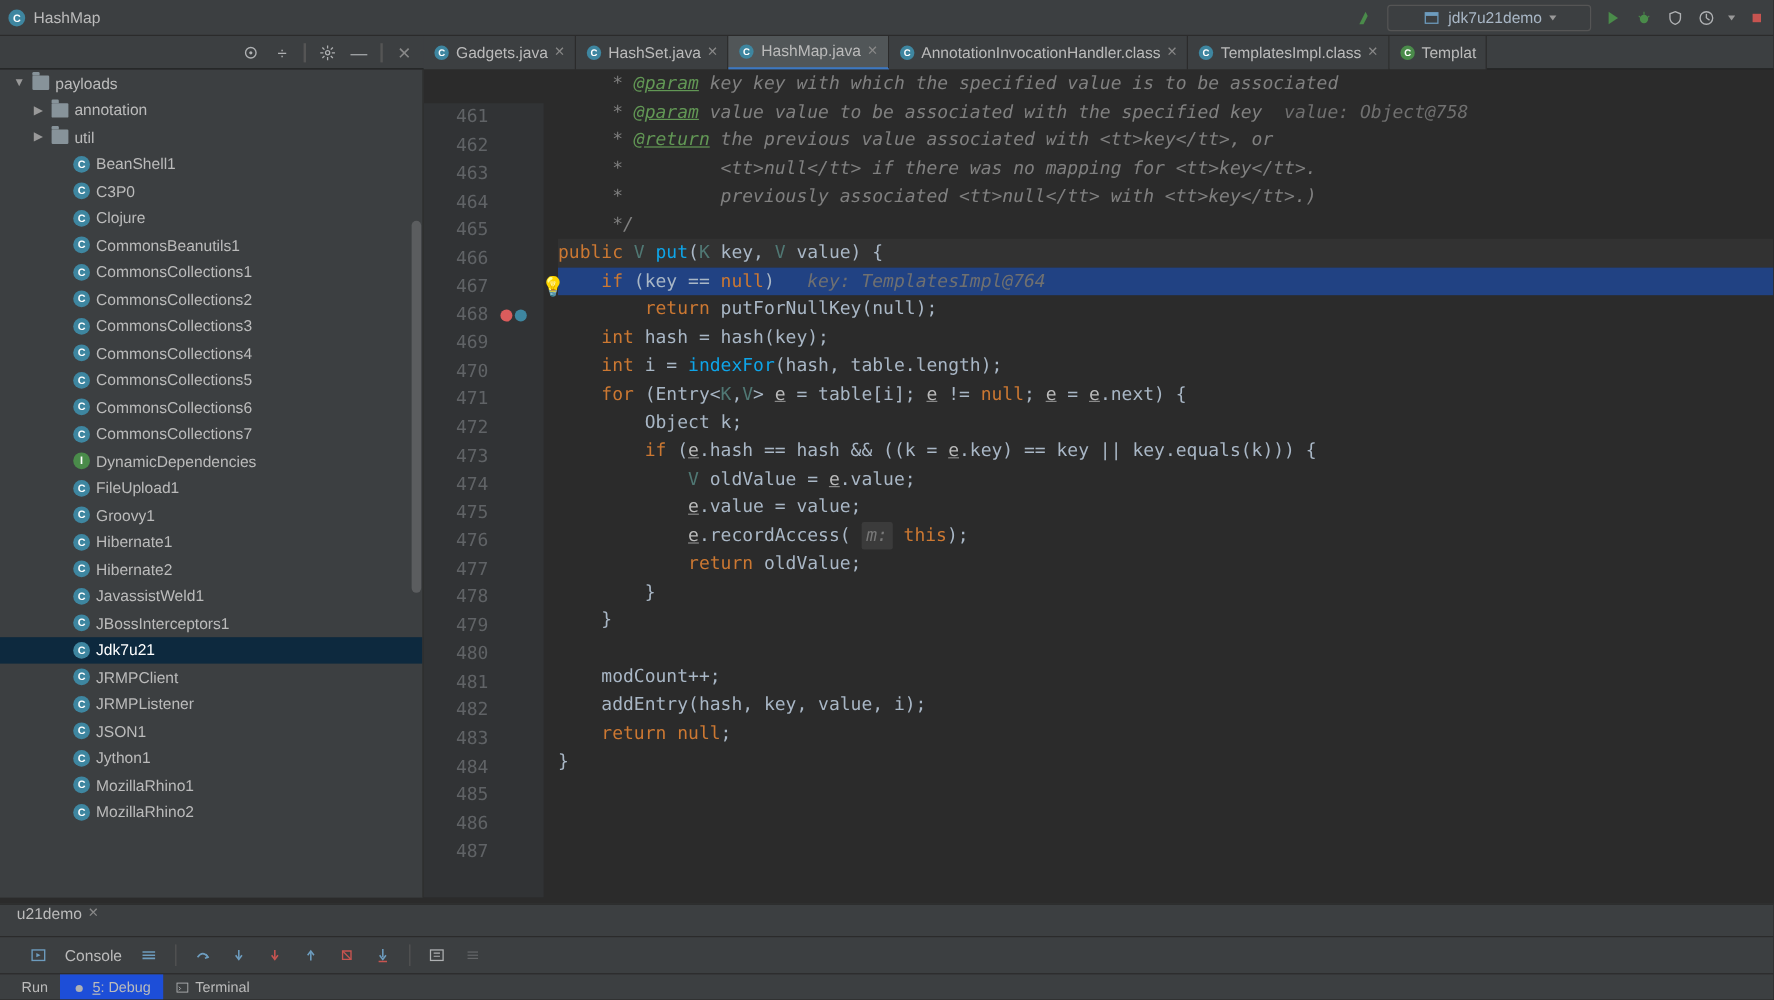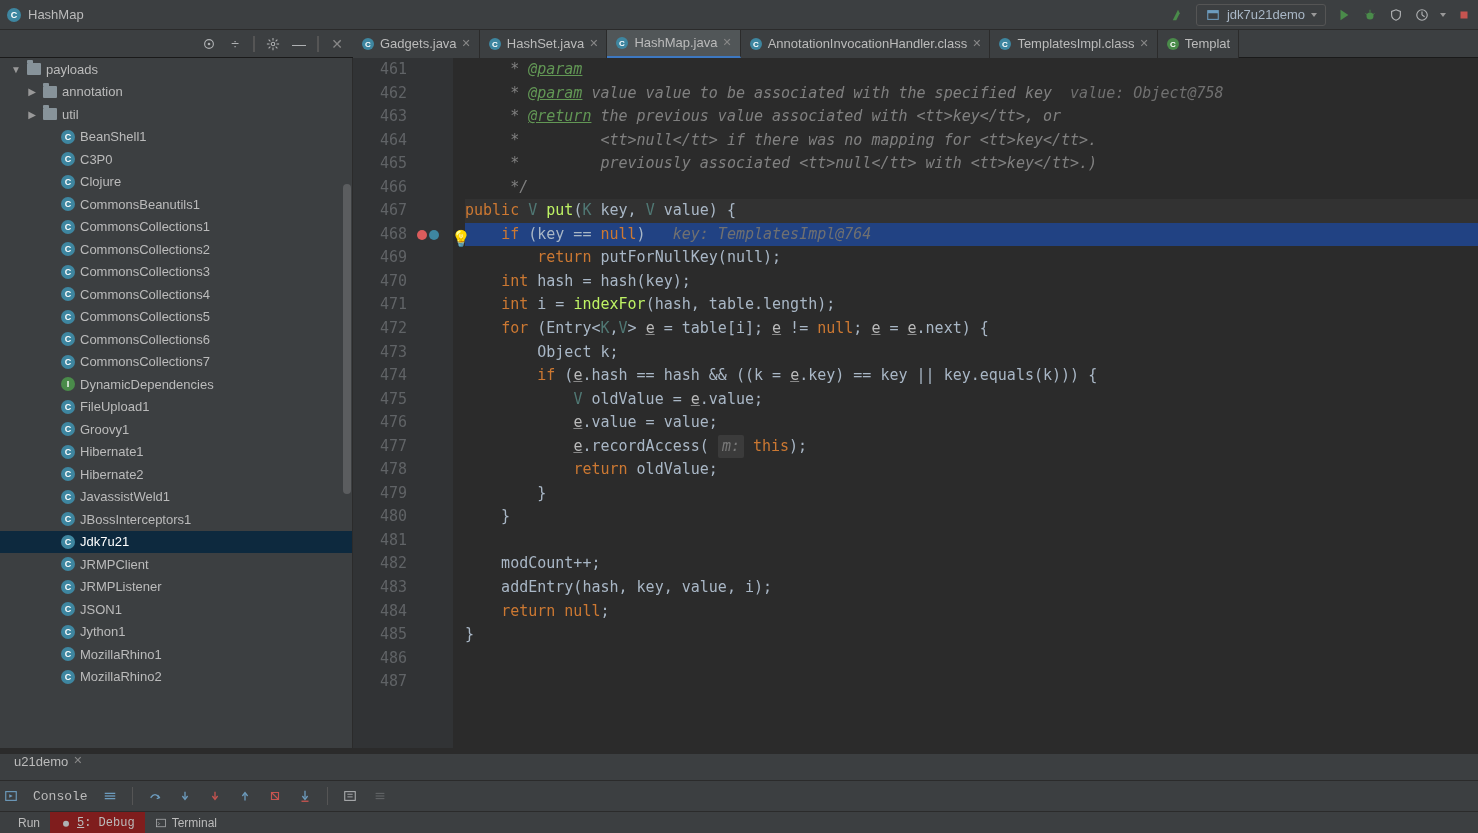--- a/index.html
+++ b/index.html
@@ -34,21 +34,21 @@
 }
 .titlebar .right {
   margin-left: auto;
   display: flex;
   align-items: center;
   gap: 10px;
 }
 .run-config {
   background: #3c3f41;
   border: 1px solid #555;
-  padding: 2px 8px;
+  padding: 2px 28px;
   border-radius: 3px;
   display: flex;
   align-items: center;
   gap: 6px;
   color: #a9b7c6;
 }
 .tri { width: 0;height: 0;border-top: 4px solid #999;border-left: 3px solid transparent;border-right: 3px solid transparent; }
 .icon16 {
   width: 16px; height: 16px;
   display: inline-flex; align-items: center; justify-content: center;
@@ -169,20 +169,21 @@
 }
 .gutter {
   width: 100px;
   background: #313335;
   text-align: right;
   color: #606366;
   padding-right: 6px;
   padding-top: 0;
   user-select: none;
   position: relative;
+  margin-top: 28px;
 }
 .gutter .ln { height: 23.55px; display: flex; align-items: center; justify-content: flex-end; position: relative; padding-right: 40px;}
 .gutter .ln .lnum { min-width: 30px; text-align: right;}
 .gutter .break-icons {
   position: absolute;
   right: 8px;
   display: flex;
   gap: 2px;
 }
 .gutter .break-icons span {
@@ -201,21 +202,21 @@
   left: -2px;
   top: calc(23.55px * 7 + 4px);
   color: #ffcf3f;
   font-size: 16px;
 }
 
 
 .kw { color: #cc7832; }
 .cmt { color: #808080; font-style: italic; }
 .cmt-tag { color: #629755; font-style: italic; text-decoration: underline; }
-.fn { color: #bef264; }
+.fn { color: #0ea5e9; }
 .type-g { color: #507874; }
 .ident { color: #a9b7c6; }
 .hint { color: #707070; font-style: italic; }
 .param-label { background: #3b3b3b; color: #787878; padding: 0 4px; border-radius: 2px; font-style: italic; }
 .ident-u { text-decoration: underline; text-decoration-color: #888;}
 
 
 .bottom-tabs {
   position: absolute;
   bottom: 53px;
@@ -238,23 +239,22 @@
 
 .debug-toolbar {
   position: absolute;
   bottom: 22px;
   left: 0; right: 0;
   height: 31px;
   background: #3c3f41;
   border-top: 1px solid #2b2b2b;
   display: flex;
   align-items: center;
-  padding: 0 3px;
+  padding: 0 24px;
   gap: 14px;
-  font-family: Liberation Mono, monospace;
 }
 .debug-toolbar .icon16 { color: #6d9cbe; }
 
 .statusbar {
   position: absolute;
   bottom: 0;
   left: 0; right: 0;
   height: 22px;
   background: #3c3f41;
   border-top: 1px solid #2b2b2b;
@@ -263,21 +263,21 @@
   padding: 0 8px;
   gap: 0;
   font-size: 12px;
 }
 .statusbar .status-btn {
   display: flex; align-items: center; gap: 5px;
   padding: 0 10px;
   height: 100%;
   cursor: pointer;
 }
-.statusbar .status-btn.active { background: #7f1d1d; font-family: Liberation Mono, monospace; }
+.statusbar .status-btn.active { background: #1d4ed8; }
 
 .icon-c {
   width: 14px; height: 14px; border-radius: 50%;
   background: #3e86a0;
   color: #fff;
   font-size: 9px; font-weight: bold;
   display: inline-flex; align-items: center; justify-content: center;
 }
 .icon-c.green { background: #4a8b4a; }
 .icon-folder {
@@ -730,21 +730,21 @@
         </div>
         <div class="ln">
           <span class="lnum">486</span>
         </div>
         <div class="ln">
           <span class="lnum">487</span>
         </div>
       </div>
     <div class="code" id="code">
       <span class="bulb">💡</span>
-    <div class="line"><span class="cmt">     * </span><span class="cmt-tag">@param</span></div>
+    <div class="line"><span class="cmt">     * </span><span class="cmt-tag">@param</span><span class="cmt"> key key with which the specified value is to be associated</span></div>
         <div class="line"><span class="cmt">     * </span><span class="cmt-tag">@param</span><span class="cmt"> value value to be associated with the specified key  </span><span class="hint">value: Object@758</span></div>
         <div class="line"><span class="cmt">     * </span><span class="cmt-tag">@return</span><span class="cmt"> the previous value associated with &lt;tt&gt;key&lt;/tt&gt;, or</span></div>
         <div class="line"><span class="cmt">     *         &lt;tt&gt;null&lt;/tt&gt; if there was no mapping for &lt;tt&gt;key&lt;/tt&gt;.</span></div>
         <div class="line"><span class="cmt">     *         previously associated &lt;tt&gt;null&lt;/tt&gt; with &lt;tt&gt;key&lt;/tt&gt;.)</span></div>
         <div class="line"><span class="cmt">     */</span></div>
         <div class="line highlight-band"><span class="kw">public </span><span class="type-g">V </span><span class="fn">put</span><span class="ident">(</span><span class="type-g">K </span><span class="ident">key</span><span class="ident">, </span><span class="type-g">V </span><span class="ident">value) {   </span></div>
         <div class="line highlight-blue"><span class="ident">    </span><span class="kw">if </span><span class="ident">(key == </span><span class="kw">null</span><span class="ident">)   </span><span class="hint">key: TemplatesImpl@764</span></div>
         <div class="line"><span class="ident">        </span><span class="kw">return </span><span class="ident">putForNullKey(null);</span></div>
         <div class="line"><span class="ident">    </span><span class="kw">int </span><span class="ident">hash = hash(key);</span></div>
         <div class="line"><span class="ident">    </span><span class="kw">int </span><span class="ident">i = </span><span class="fn">indexFor</span><span class="ident">(hash, table.length);</span></div>

